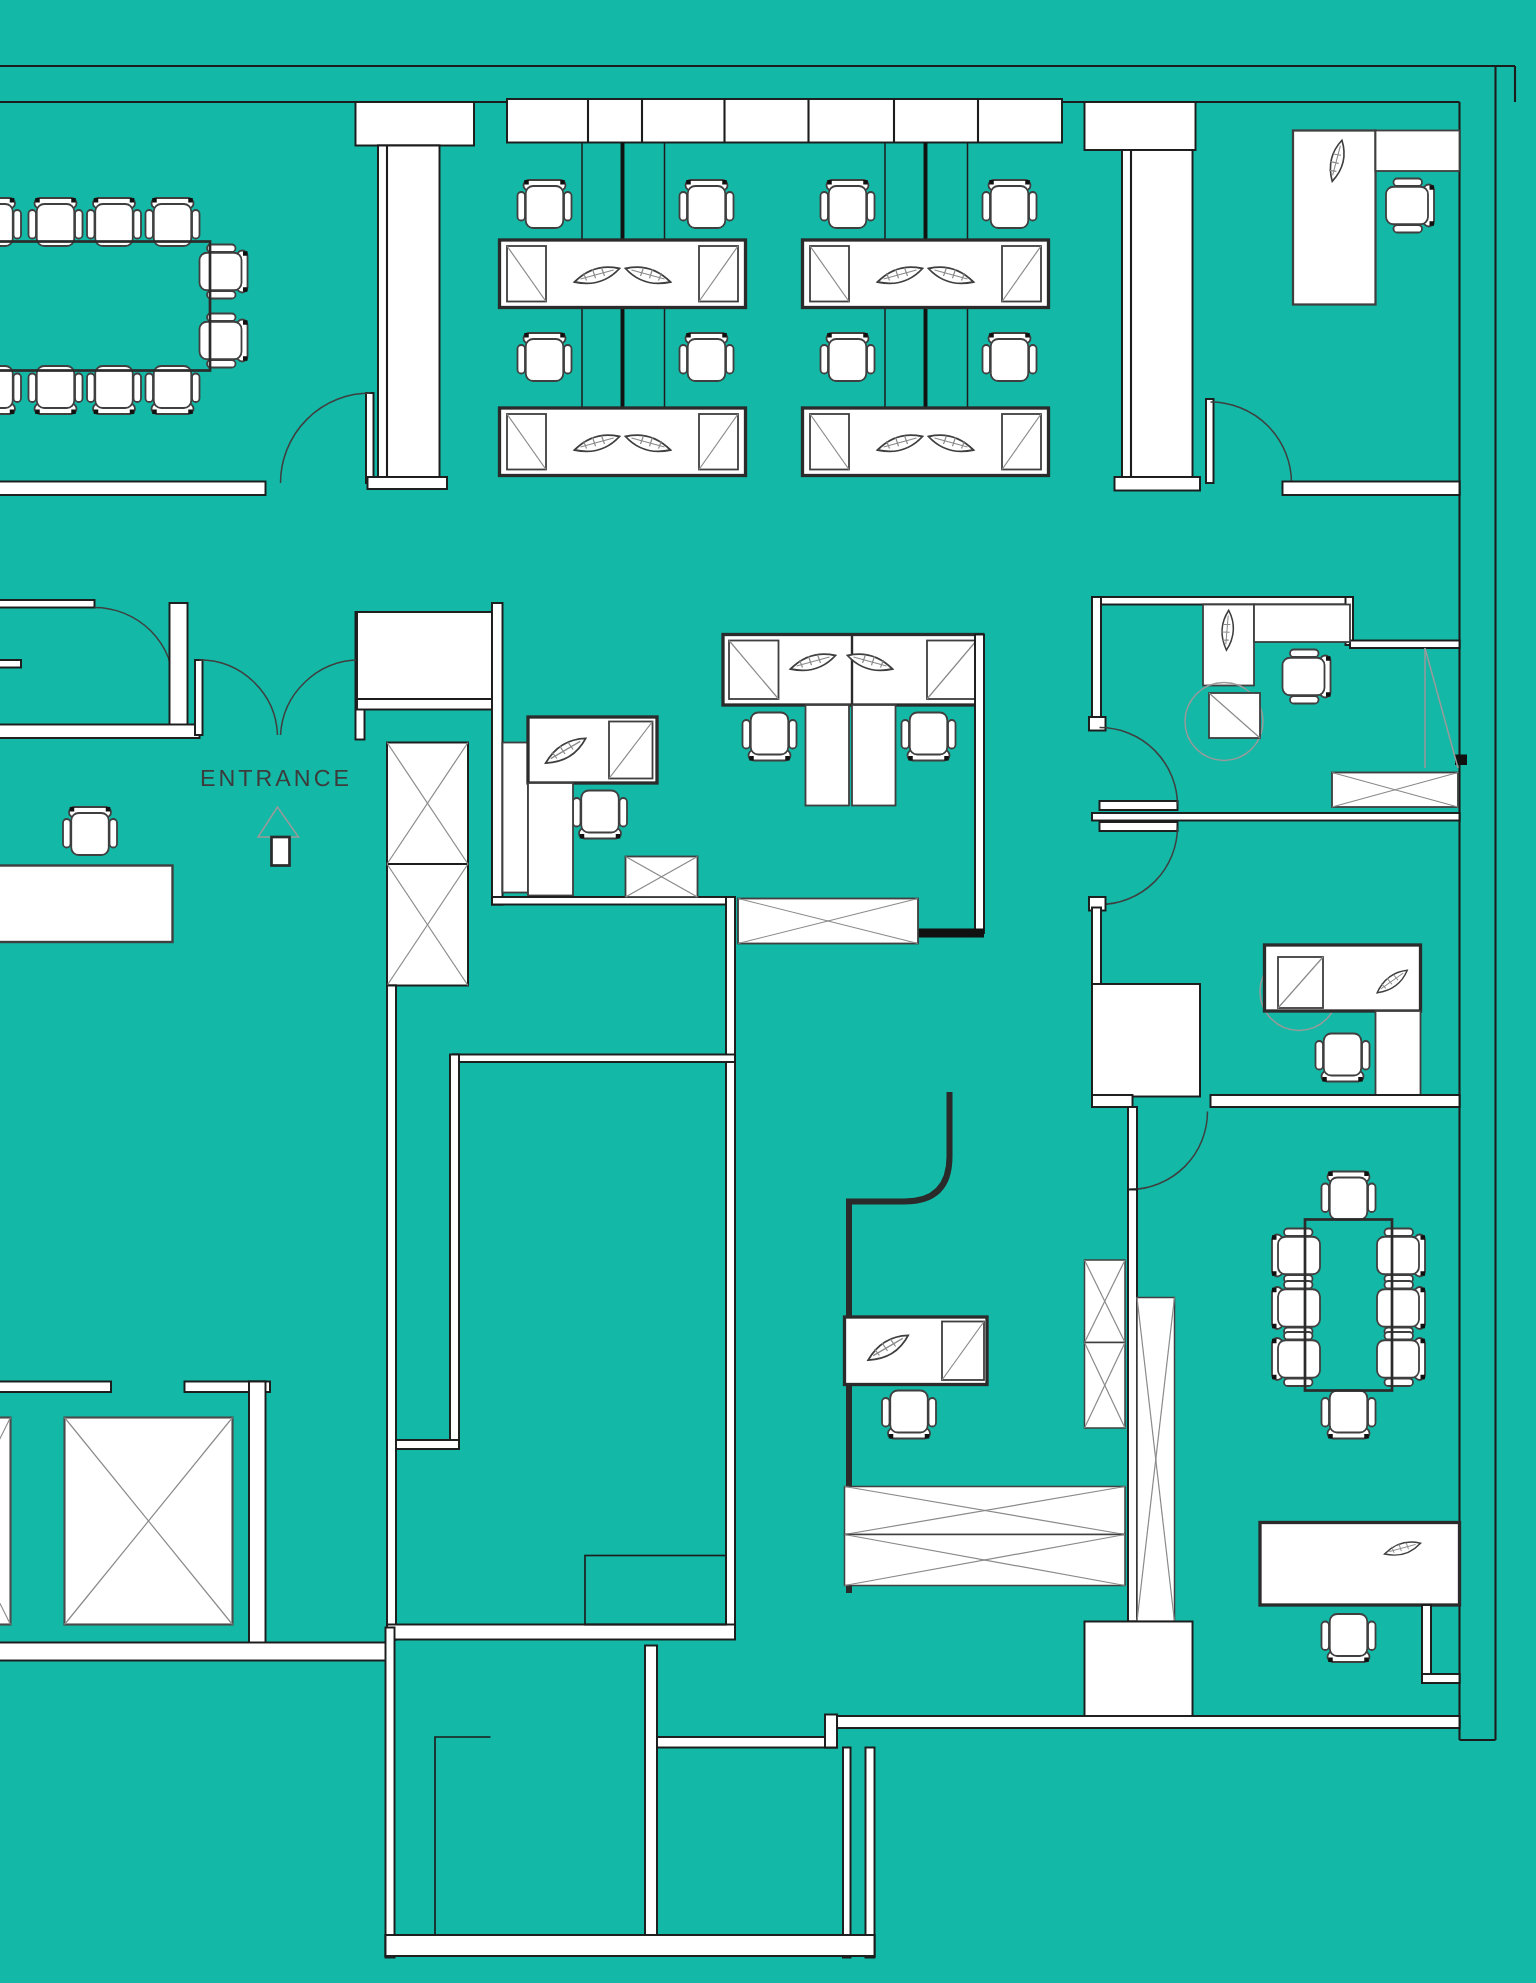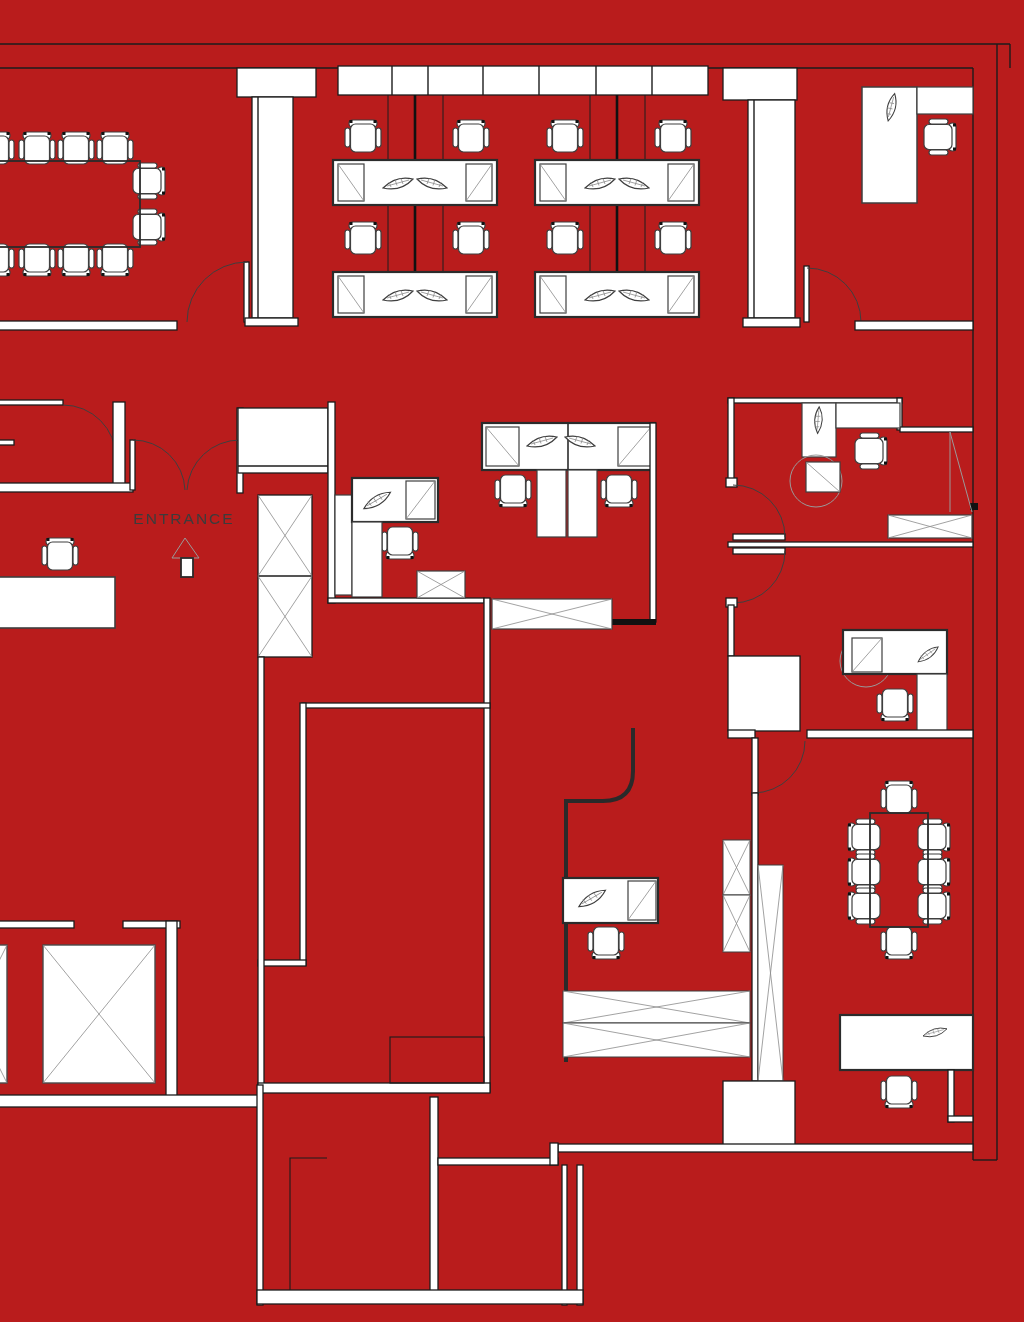--- a/index.html
+++ b/index.html
@@ -1,16 +1,16 @@
 <!DOCTYPE html>
 <html><head>
 <meta charset="utf-8">
 <style>
   html,body{margin:0;padding:0;background:#fff;font-family:"Liberation Sans",sans-serif}
-  .stage{position:relative;width:1024px;height:1322px;background:#b91c1c;overflow:hidden}
+  .stage{position:relative;width:1024px;height:1322px;background:#14b8a6;overflow:hidden}
   svg{display:block}
   
   .w  {stroke:#1c1c1c;stroke-width:1.4;fill:none}
   .wf {stroke:#1c1c1c;stroke-width:1.3;fill:#fff}
   .wt {stroke:#2b2b2b;stroke-width:2.2;fill:#fff}
   .f  {stroke:#3f3f3f;stroke-width:1.2;fill:#fff}
   .fn {stroke:#2b2b2b;stroke-width:1.8;fill:none}
   .t  {stroke:#8a8a8a;stroke-width:.8;fill:none}
   .d  {stroke:#3f3f3f;stroke-width:1;fill:none}
   .g  {stroke:#9a9a9a;stroke-width:1;fill:none}

